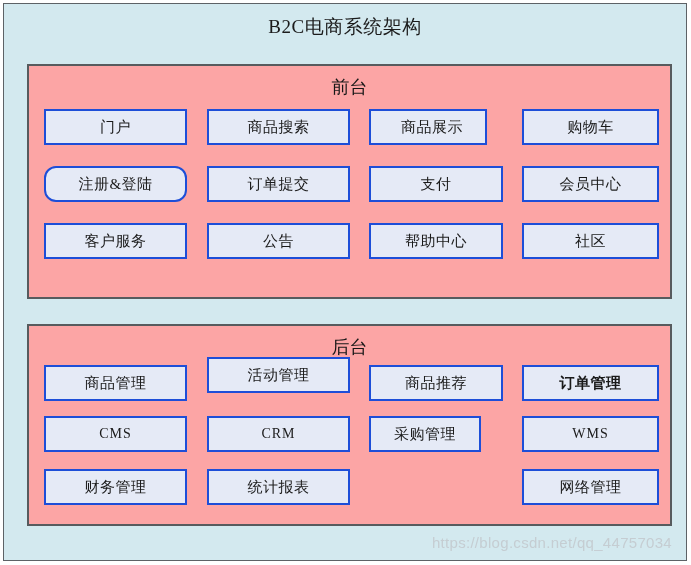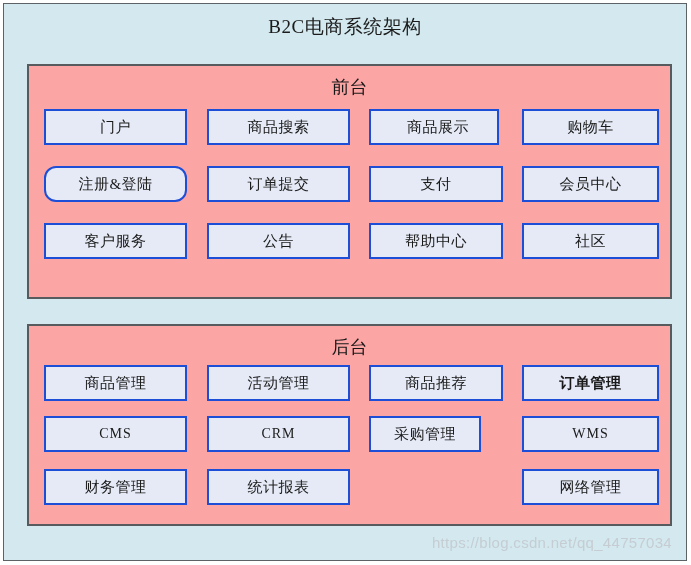--- a/index.html
+++ b/index.html
@@ -112,38 +112,38 @@
 
   <div class="outer-box">
 
     <div class="diagram-title">B2C电商系统架构</div>
 
     <div class="section-box" id="section-front">
       <div class="section-title">前台</div>
       <div class="rows" id="rows-front">
           <div class="cell" style="left: 15px; top: 43px; width: 143px;">门户</div>
           <div class="cell" style="left: 178px; top: 43px; width: 143px;">商品搜索</div>
-          <div class="cell" style="left: 340px; top: 43px; width: 130px; padding-left: 8px;">商品展示</div>
+          <div class="cell" style="left: 340px; top: 43px; width: 118px; padding-left: 8px;">商品展示</div>
           <div class="cell" style="left: 493px; top: 43px; width: 137px;">购物车</div>
           <div class="cell" style="left: 15px; top: 100px; width: 143px; border-radius: 12px;">注册&amp;登陆</div>
           <div class="cell" style="left: 178px; top: 100px; width: 143px;">订单提交</div>
           <div class="cell" style="left: 340px; top: 100px; width: 134px;">支付</div>
           <div class="cell" style="left: 493px; top: 100px; width: 137px;">会员中心</div>
           <div class="cell" style="left: 15px; top: 157px; width: 143px;">客户服务</div>
           <div class="cell" style="left: 178px; top: 157px; width: 143px;">公告</div>
           <div class="cell" style="left: 340px; top: 157px; width: 134px;">帮助中心</div>
           <div class="cell" style="left: 493px; top: 157px; width: 137px;">社区</div>
         </div>
     </div>
 
     <div class="section-box" id="section-back">
       <div class="section-title">后台</div>
       <div class="rows" id="rows-back">
           <div class="cell" style="left: 15px; top: 39px; width: 143px;">商品管理</div>
-          <div class="cell" style="left: 178px; top: 39px; width: 143px;">活动管理</div>
+          <div class="cell" style="left: 178px; top: 31px; width: 143px;">活动管理</div>
           <div class="cell" style="left: 340px; top: 39px; width: 134px;">商品推荐</div>
           <div class="cell" style="left: 493px; top: 39px; width: 137px; font-weight: bold;">订单管理</div>
           <div class="cell latin" style="left: 15px; top: 90px; width: 143px;">CMS</div>
           <div class="cell latin" style="left: 178px; top: 90px; width: 143px;">CRM</div>
           <div class="cell" style="left: 340px; top: 90px; width: 112px;">采购管理</div>
           <div class="cell latin" style="left: 493px; top: 90px; width: 137px;">WMS</div>
           <div class="cell" style="left: 15px; top: 143px; width: 143px;">财务管理</div>
           <div class="cell" style="left: 178px; top: 143px; width: 143px;">统计报表</div>
           <div class="cell" style="left: 493px; top: 143px; width: 137px;">网络管理</div>
         </div>

